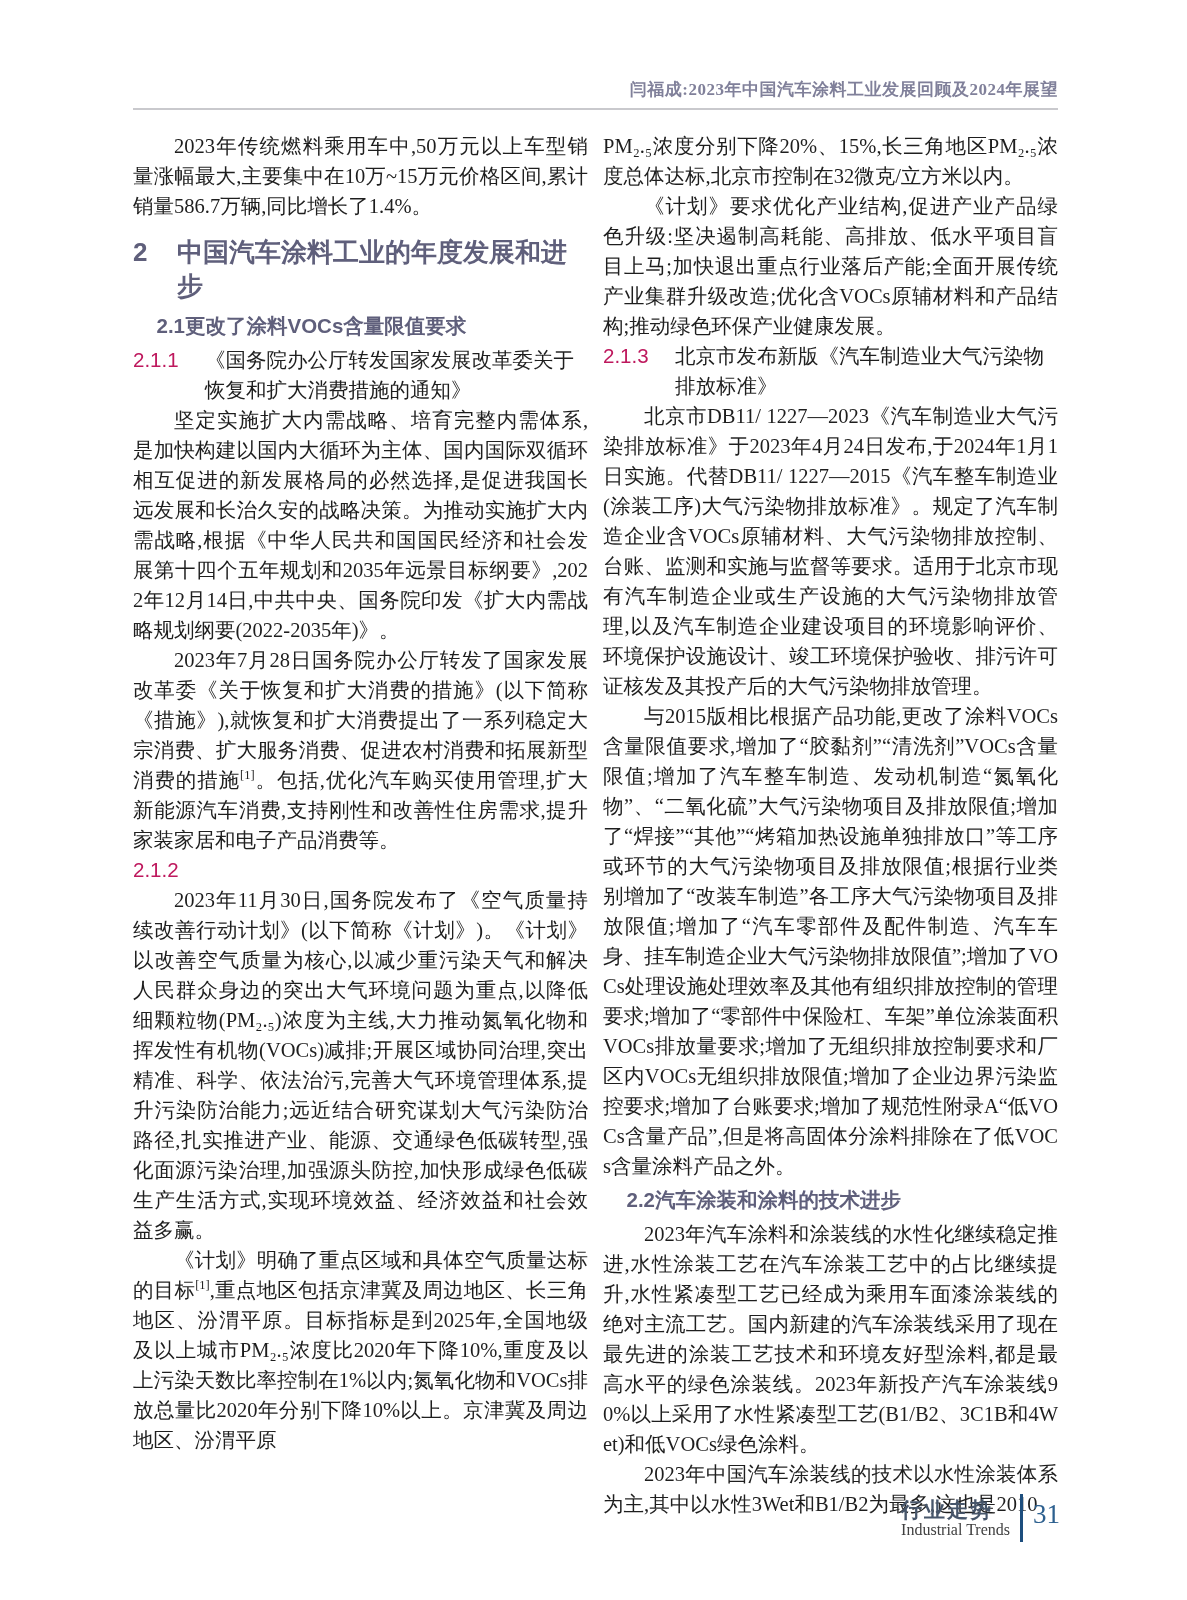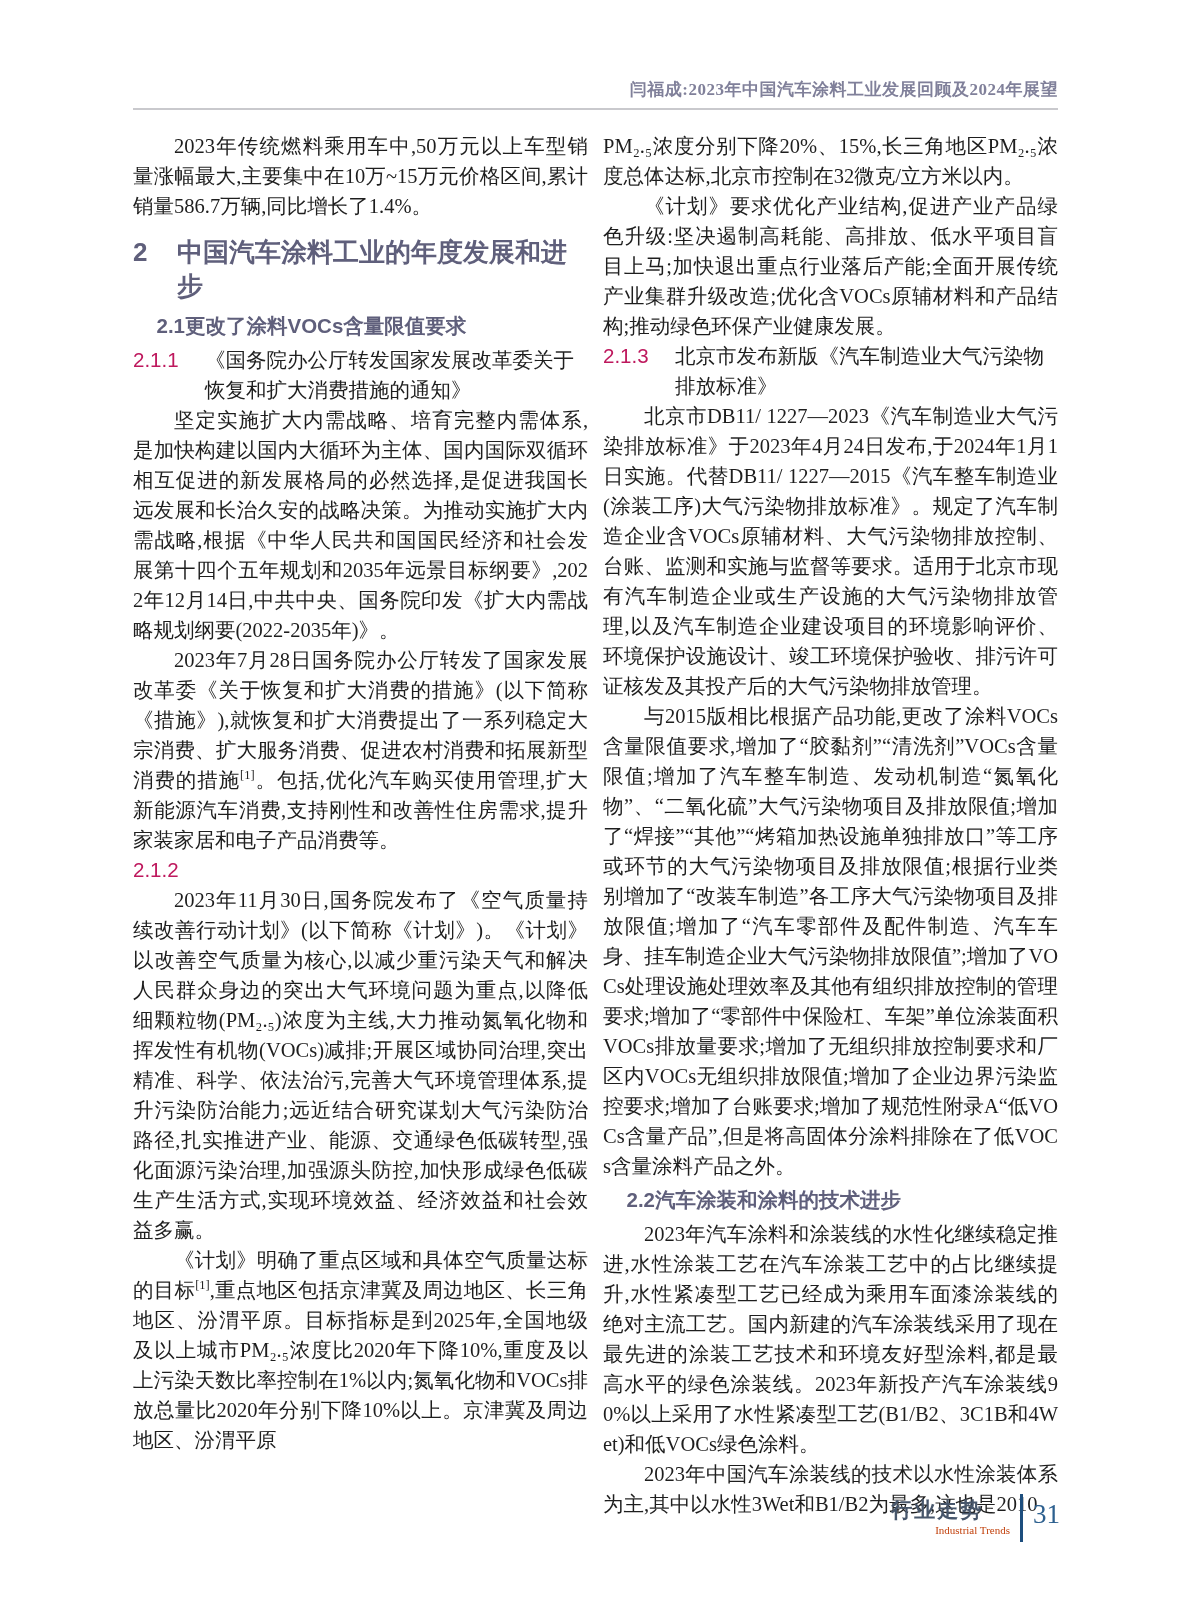--- a/index.html
+++ b/index.html
@@ -58,21 +58,21 @@
   
   .footer{
     position:absolute;top:1494px;right:127px;
     display:flex;align-items:center;gap:10px;
   }
   .footer-labels{display:flex;flex-direction:column;align-items:flex-start;}
   .footer-cn{
     font-family:"Liberation Sans","DejaVu Sans",sans-serif;
     font-weight:bold;font-size:21px;line-height:24px;color:#47566b;letter-spacing:2px;
   }
-  .footer-en{font-size:11px;line-height:16px;color:#c2410c;margin-left:44px;}
+  .footer-en{font-size:16px;line-height:16px;color:#404040;}
   .footer-bar{width:3px;height:48px;background:#1d4e7e;}
   .footer-page{font-size:27px;color:#2d608f;padding-bottom:8px;}
 </style>
 </head>
 <body>
 
 <div class="page">
 
   <div class="running-head">闫福成:2023年中国汽车涂料工业发展回顾及2024年展望</div>
   <div class="head-rule"></div>

